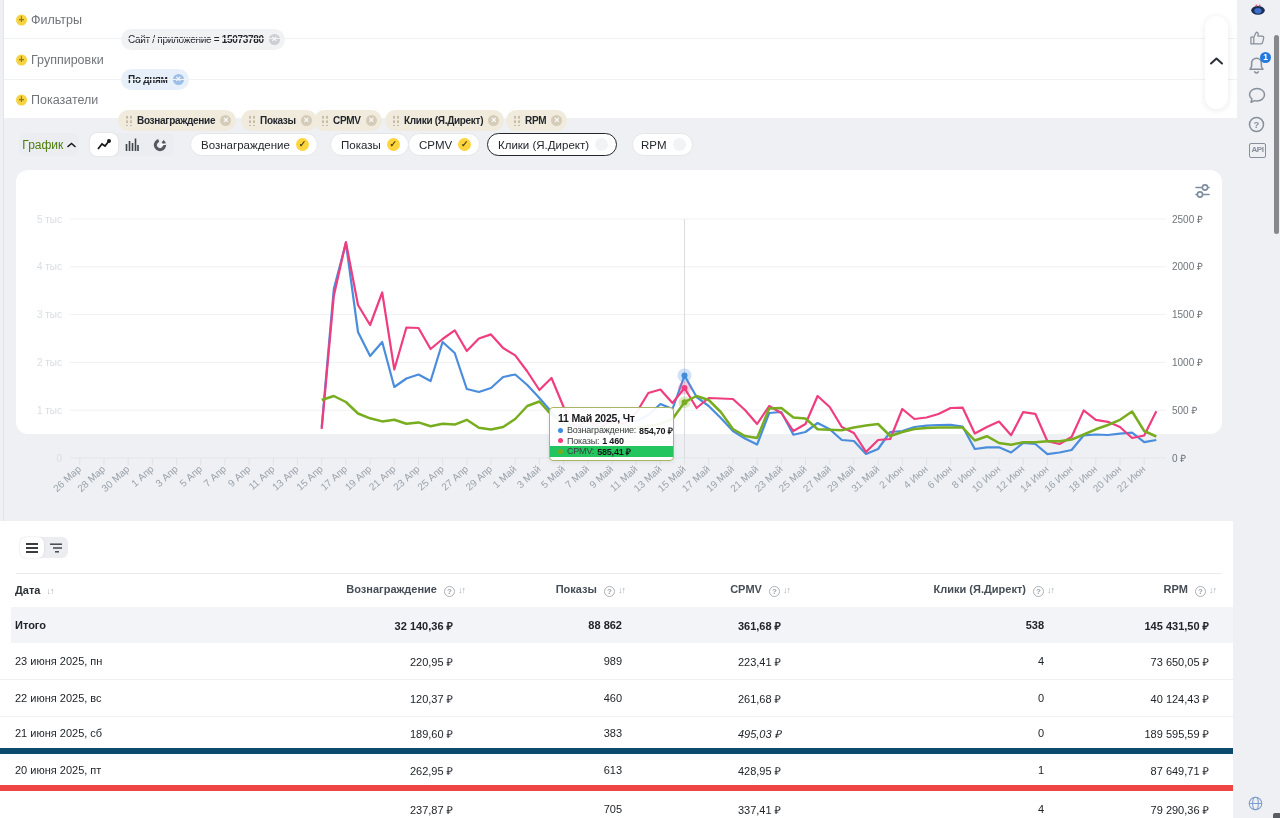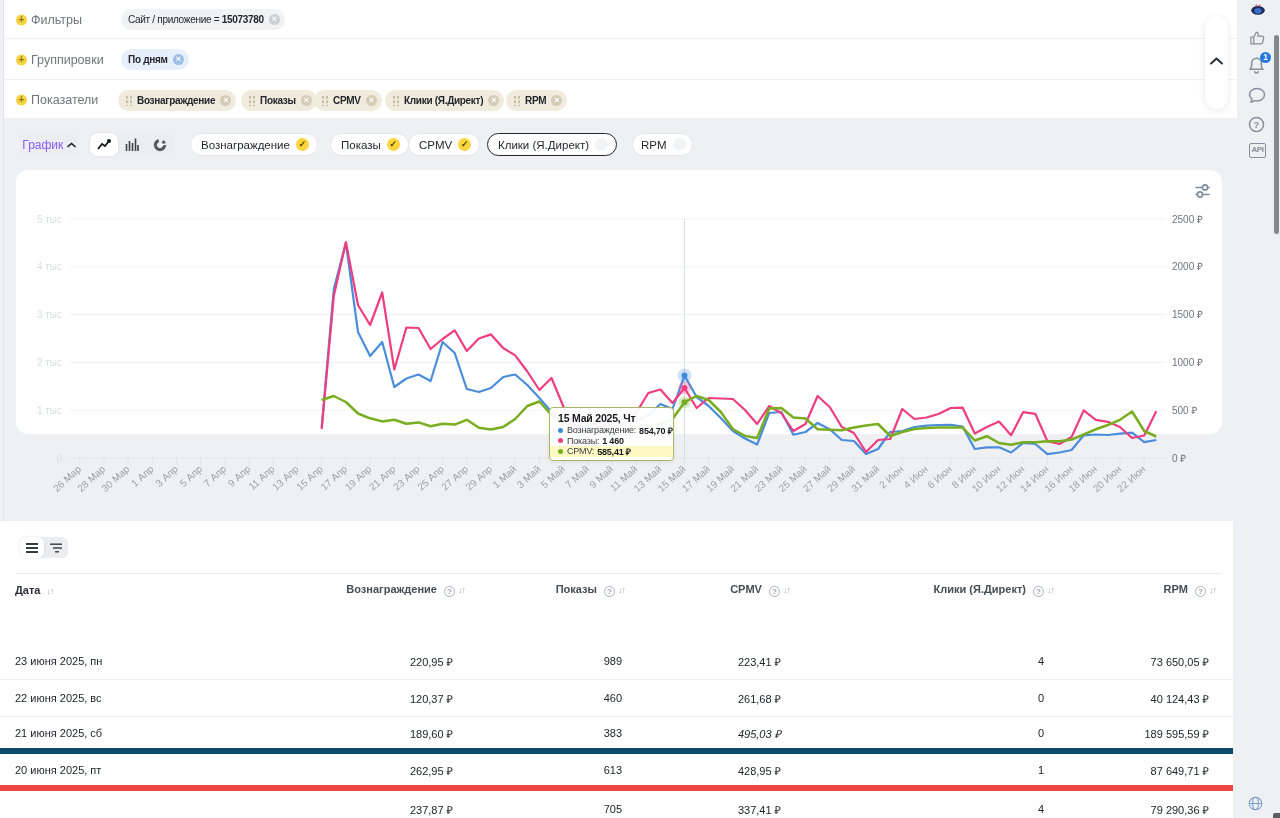--- a/index.html
+++ b/index.html
@@ -7,49 +7,49 @@
 body { font-family:"Liberation Sans", sans-serif; background:#eef0f3; position:relative; color:#21252b; }
 #leftline { position:absolute; left:3px; top:0; width:1px; height:818px; background:#e2e4e8; }
 .abs { position:absolute; }
 
 
 #filtercard { left:4px; top:0; width:1233px; height:118px; background:#fff; }
 .frow { position:absolute; left:0; width:100%; height:39px; }
 .frow .lbl { position:absolute; left:27px; top:50%; transform:translateY(-50%); font-size:12.5px; color:#70757c; }
 .pluscirc { position:absolute; left:12px; top:50%; transform:translateY(-50%); width:11px; height:11px; border-radius:50%; background:#f6d340; color:#8a7a1a; font-size:10px; font-weight:bold; text-align:center; line-height:10.5px; }
 .divline { position:absolute; left:0; width:100%; height:1px; background:#f0f1f3; }
-.pill { position:absolute; display:flex; align-items:center; height:21px; border-radius:11px; font-size:10px; letter-spacing:-0.3px; padding:0 5px 0 7px; white-space:nowrap; }
+.pill { position:absolute; display:flex; align-items:center; height:21px; border-radius:11px; font-size:10px; letter-spacing:-0.3px; padding:0 5px 0 7px; white-space:nowrap;margin-top:20px; }
 .pill > * { flex:none; }
 .xcirc { display:inline-block; width:11px; height:11px; border-radius:50%; margin-left:5px; color:#fff; font-size:9px; line-height:11px; text-align:center; font-weight:bold; }
 .dots { display:inline-block; width:7px; height:11px; margin-right:5px;
   background-image:radial-gradient(circle, #c6bda4 1.1px, transparent 1.2px);
   background-size:4px 4.5px; background-position:0 0; }
 .mtr { top:10px; background:#f0ebdd; color:#23272d; font-weight:bold; }
 
 
 .ctl { position:absolute; top:133px; height:23px; display:flex; align-items:center; }
-#btn-graph { left:19px; width:60px; background:#ebedf0; border-radius:7px; justify-content:center; font-size:12px; color:#8b5cf6; }
+#btn-graph { left:19px; width:60px; background:#ebedf0; border-radius:7px; justify-content:center; font-size:12px; color:#4d7c0f; }
 #seg { left:90px; width:84px; background:#ebedf0; border-radius:7px; }
 #seg .segitem { width:28px; height:23px; display:flex; align-items:center; justify-content:center; }
 #seg .active { background:#fff; border-radius:7px; box-shadow:0 0 2px rgba(0,0,0,.12); }
 .chip { background:#fff; border:1px solid #e4e7ea; border-radius:12px; font-size:11.5px; color:#24282e; padding:0 8px 0 10px; }
 .chip .cb { width:13px; height:13px; border-radius:6.5px; margin-left:6px; }
 .cb-on { background:#ffd43c; color:#49400c; font-size:9px; font-weight:bold; text-align:center; line-height:13px; }
 .cb-off { background:#f2f3f5; }
 
 
 #chartcard { left:16px; top:170px; width:1206px; height:264px; background:#fff; border-radius:12px; }
 
 
 #tip { z-index:50; left:533px; top:237px; width:125px; height:54px; background:rgba(255,255,255,.93); border:1px solid #a9b765; border-radius:4px; font-size:9px; letter-spacing:-0.2px; white-space:nowrap; overflow:hidden; box-shadow:0 1px 4px rgba(0,0,0,.08); }
 #tip .t { font-weight:bold; font-size:10.5px; margin:4px 8px 1px; color:#17191c;}
 #tip .r { display:flex; align-items:center; padding:0 8px; height:10.5px; color:#3c4046;}
 #tip .r b { margin-left:3px; color:#17191c; }
 #tip .d { width:5px; height:5px; border-radius:50%; margin-right:4px; flex:none;}
-#tip .hl { background:#fef9c3; }
+#tip .hl { background:#22c55e; }
 
 
 #tablecard { left:0; top:521px; width:1233px; height:333px; background:#fff; }
 #viewseg { position:absolute; left:20px; top:16px; width:48px; height:21px; background:#ebedf0; border-radius:6px; display:flex; }
 #viewseg .vs { width:24px; height:21px; display:flex; align-items:center; justify-content:center; }
 #viewseg .vsa { background:#fff; border-radius:6px; box-shadow:0 0 2px rgba(0,0,0,.15); }
 .trow { position:absolute; left:0; width:1233px; }
 .tcell { position:absolute; top:50%; transform:translateY(-50%); font-size:11px; white-space:nowrap; }
 .tr-r { text-align:right; }
 .thead { font-weight:bold; color:#454d56; font-size:11px; }
@@ -248,21 +248,21 @@
   <circle cx="668.5" cy="232.2" r="6" fill="rgba(119,173,31,0.25)"></circle>
       <circle cx="668.5" cy="232.2" r="3" fill="#77ad1f"></circle>
   <g stroke="#7e8da0" stroke-width="1.6" stroke-linecap="round">
         <line x1="1180" y1="17.5" x2="1193" y2="17.5"></line>
         <line x1="1180" y1="24.5" x2="1193" y2="24.5"></line>
       </g>
       <circle cx="1189" cy="17.5" r="2.6" fill="#fff" stroke="#7e8da0" stroke-width="1.6"></circle>
       <circle cx="1184" cy="24.5" r="2.6" fill="#fff" stroke="#7e8da0" stroke-width="1.6"></circle>
   </svg>
   <div id="tip" class="abs">
-    <div class="t">15 Май 2025, Чт</div>
+    <div class="t">11 Май 2025, Чт</div>
     <div class="r"><span class="d" style="background:#3f8bdc;"></span>Вознаграждение: <b>854,70 ₽</b></div>
     <div class="r"><span class="d" style="background:#ef3d7f;"></span>Показы: <b>1 460</b></div>
     <div class="r hl"><span class="d" style="background:#77ad1f;"></span>CPMV: <b>585,41 ₽</b></div>
   </div>
 </div>
 
 <div id="tablecard" class="abs">
   <div id="viewseg">
     <div class="vs vsa">
         <svg width="12" height="10" viewBox="0 0 12 10">
@@ -285,20 +285,28 @@
   </div>
   <div class="divline" style="top:52px; left:16px; width:1205px; background:#e8eaed;"></div>
   <div class="trow" style="top:52px; height:33px;">
       <span class="tcell thead" style="left:15px; color:#2b2f36;">Дата <span class="sort">↓↑</span></span>
       <span class="tcell thead tr-r" style="right:768px;">Вознаграждение <span class="qm">?</span><span class="sort">↓↑</span></span>
       <span class="tcell thead tr-r" style="right:608px;">Показы <span class="qm">?</span><span class="sort">↓↑</span></span>
       <span class="tcell thead tr-r" style="right:443px;">CPMV <span class="qm">?</span><span class="sort">↓↑</span></span>
       <span class="tcell thead tr-r" style="right:179px;">Клики (Я.Директ) <span class="qm">?</span><span class="sort">↓↑</span></span>
       <span class="tcell thead tr-r" style="right:17px;">RPM <span class="qm">?</span><span class="sort">↓↑</span></span>
     </div>
+  <div class="trow" style="top:86px; height:36px; background:#f2f4f7; left:11px; width:1222px;">
+      <span class="tcell" style="left:4px; font-weight:bold;">Итого</span>
+      <span class="tcell tr-r" style="right:780px; font-weight:bold;">32 140,36 ₽</span>
+      <span class="tcell tr-r" style="right:611px; font-weight:bold;">88 862</span>
+      <span class="tcell tr-r" style="right:452px; font-weight:bold;">361,68 ₽</span>
+      <span class="tcell tr-r" style="right:189px; font-weight:bold;">538</span>
+      <span class="tcell tr-r" style="right:24px; font-weight:bold;">145 431,50 ₽</span>
+    </div>
   <div class="trow" style="top:122px; height:37px; border-bottom:1px solid #eef0f2;">
       <span class="tcell" style="left:15px;">23 июня 2025, пн</span>
       <span class="tcell tr-r" style="right:780px;">220,95 ₽</span>
       <span class="tcell tr-r" style="right:611px;">989</span>
       <span class="tcell tr-r" style="right:452px;">223,41 ₽</span>
       <span class="tcell tr-r" style="right:189px;">4</span>
       <span class="tcell tr-r" style="right:24px;">73 650,05 ₽</span>
     </div>
   <div class="trow" style="top:159px; height:37px; border-bottom:1px solid #eef0f2;">
       <span class="tcell" style="left:15px;">22 июня 2025, вс</span>

